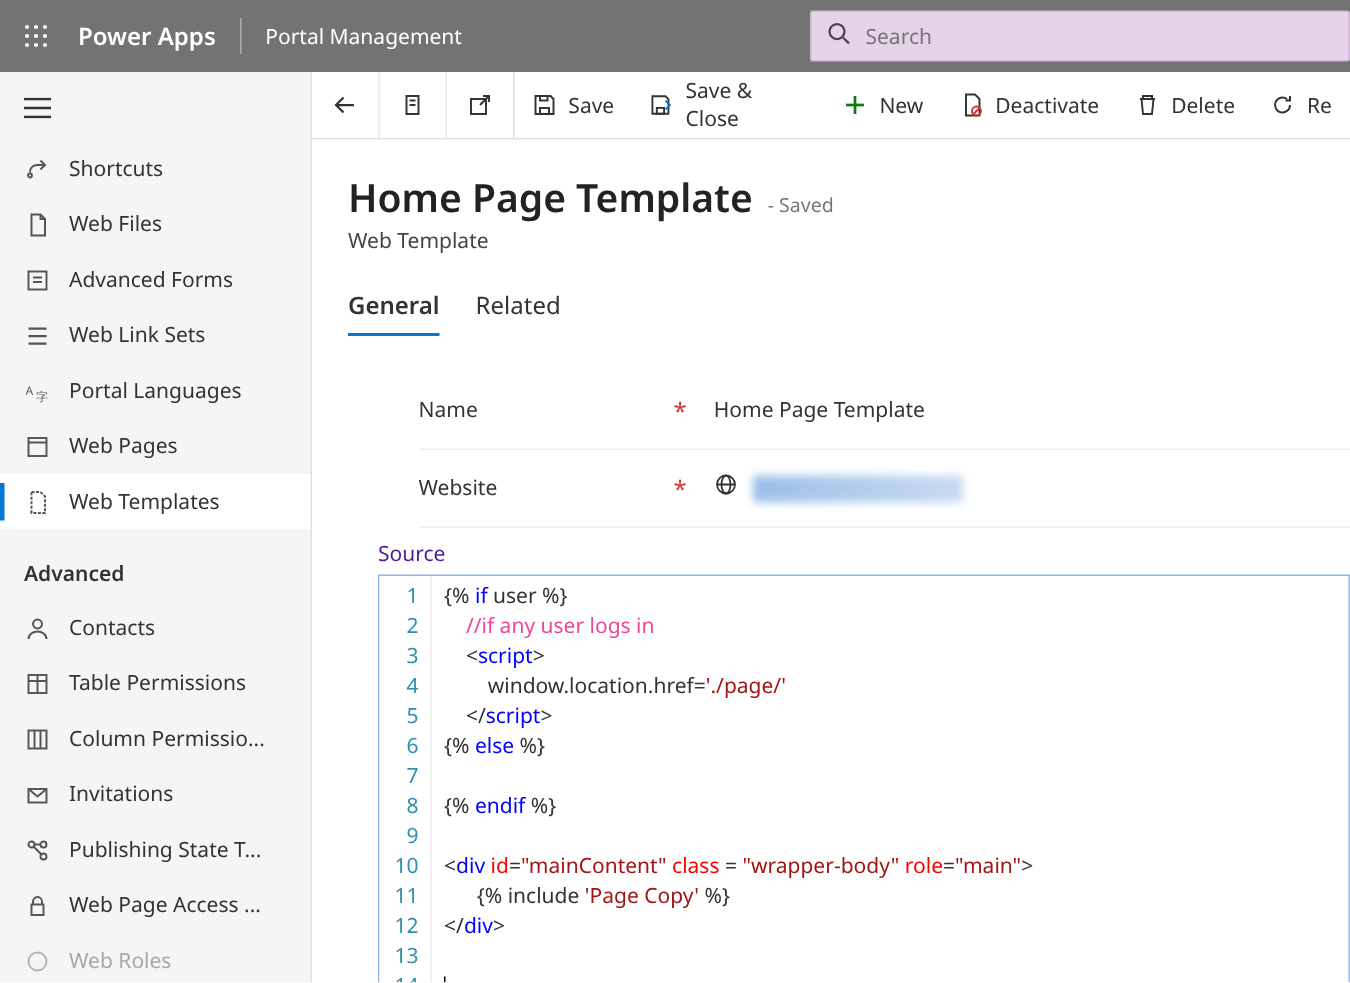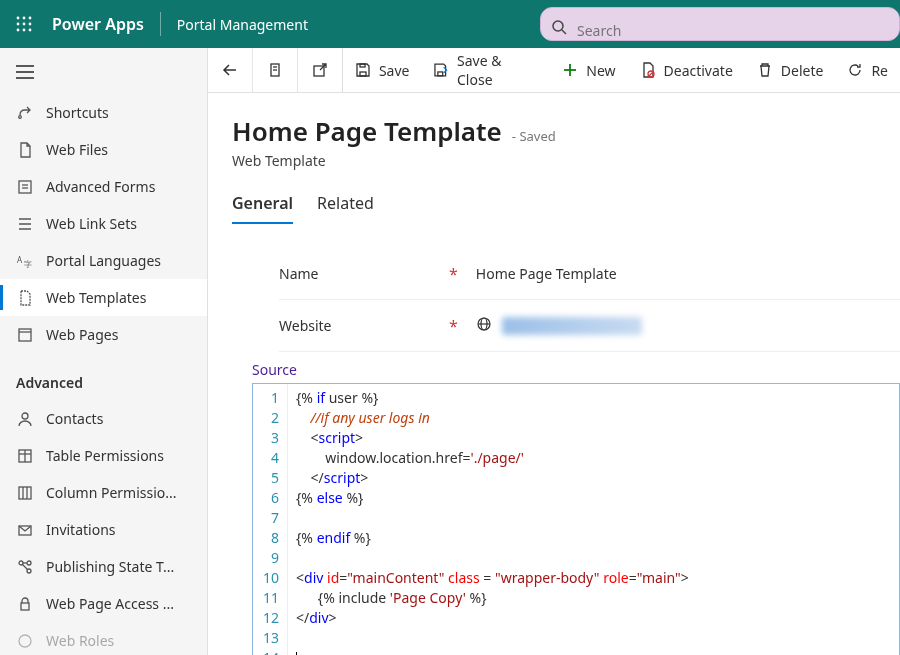--- a/index.html
+++ b/index.html
@@ -1,25 +1,25 @@
 <!DOCTYPE html>
 <html><head>
   <meta charset="utf-8">
   <style>
     * { box-sizing: border-box; margin: 0; padding: 0; font-family: "Segoe UI", system-ui, sans-serif; }
     body { width: 900px; height: 655px; overflow: hidden; background: #fff; }
 
     
-    .header { height: 48px; background: #0f766e; display: flex; align-items: center; color: #fff; padding: 0 0 0 0; }
+    .header { height: 48px; background: #737373; display: flex; align-items: center; color: #fff; padding: 0 0 0 0; }
     .waffle { width: 48px; height: 48px; display: flex; align-items: center; justify-content: center; }
     .waffle svg { width: 16px; height: 16px; }
     .brand { font-size: 16px; font-weight: 600; padding: 0 16px 0 4px; }
     .vdiv { width: 1px; height: 24px; background: rgba(255,255,255,0.4); }
     .subtitle { padding: 0 16px; font-size: 14px; color: #fff; }
-    .search-wrap { margin-left: auto; margin-right: 0; width: 360px; height: 34px; background: #e6d3ea; border: 1px solid #d0b6d6; border-radius: 12px; display: flex; align-items: flex-end; padding: 0 10px; }
+    .search-wrap { margin-left: auto; margin-right: 0; width: 360px; height: 34px; background: #e6d3ea; border: 1px solid #d0b6d6; border-radius: 2px; display: flex; align-items: center; padding: 0 10px; }
     .search-wrap svg { width: 16px; height: 16px; color: #555; flex-shrink: 0; }
     .search-wrap input { border: none; background: transparent; margin-left: 10px; font-size: 14px; color: #333; width: 100%; outline: none; }
 
     
     .shell { display: flex; height: calc(100% - 48px); }
 
     
     .nav { width: 208px; background: #f5f5f5; border-right: 1px solid #e0e0e0; display: flex; flex-direction: column; }
     .nav-hamburger { padding: 14px 16px 10px; }
     .nav-hamburger svg { width: 18px; height: 14px; color: #333; }
@@ -64,21 +64,21 @@
 
     .source-label { font-size: 14px; color: #4c1d95; margin-top: 8px; }
     .code-box { border: 1px solid #8fb6e4; border-top: 1px solid #8fb6e4; margin-top: 4px; background: #fff; font-family: Consolas, monospace; font-size: 14px; line-height: 20px; display: flex; }
     .gutter { background: #fff; color: #2b91af; text-align: right; padding: 4px 8px 4px 10px; user-select: none; border-right: 1px solid #eee; }
     .gutter div { height: 20px; }
     .code { padding: 4px 8px; white-space: pre; color: #333; }
     .code .kw { color: #0000ff; }
     .code .str { color: #a31515; }
     .code .attr { color: #ff0000; }
     .code .lq { color: #333; }
-    .code .cmt { color: #c2410c; font-style: italic; }
+    .code .cmt { color: #ec4899; }
     .cursor { display: inline-block; width: 1px; height: 15px; background: #000; vertical-align: middle; }
   </style>
 </head>
 <body>
 
 <div class="header">
   <div class="waffle">
     <svg viewBox="0 0 16 16" fill="#fff">
         <circle cx="2" cy="2" r="1.4"></circle>
         <circle cx="8" cy="2" r="1.4"></circle>
@@ -153,36 +153,36 @@
       </div>
       <div class="nav-item">
         <span class="nav-icon">
             <svg viewBox="0 0 16 16" fill="none" stroke="currentColor" stroke-width="1.2">
               <text x="0" y="10" font-size="8" fill="currentColor" stroke="none">A</text>
               <text x="7" y="14" font-size="8" fill="currentColor" stroke="none">字</text>
             </svg>
           </span>
         <span class="nav-label">Portal Languages</span>
       </div>
-      <div class="nav-item active">
-        <span class="nav-icon">
-            <svg viewBox="0 0 16 16" fill="none" stroke="currentColor" stroke-width="1.3">
-              <path d="M4 1h6l3 3v11H4z" stroke-dasharray="2 1"></path>
-            </svg>
-          </span>
-        <span class="nav-label">Web Templates</span>
-      </div>
       <div class="nav-item">
         <span class="nav-icon">
             <svg viewBox="0 0 16 16" fill="none" stroke="currentColor" stroke-width="1.3">
               <rect x="2" y="2" width="12" height="12"></rect>
               <line x1="2" y1="5" x2="14" y2="5"></line>
             </svg>
           </span>
         <span class="nav-label">Web Pages</span>
+      </div>
+      <div class="nav-item active">
+        <span class="nav-icon">
+            <svg viewBox="0 0 16 16" fill="none" stroke="currentColor" stroke-width="1.3">
+              <path d="M4 1h6l3 3v11H4z" stroke-dasharray="2 1"></path>
+            </svg>
+          </span>
+        <span class="nav-label">Web Templates</span>
       </div>
     </div>
 
     <div class="nav-group-title">Advanced</div>
     <div class="nav-list">
       <div class="nav-item">
         <span class="nav-icon">
             <svg viewBox="0 0 16 16" fill="none" stroke="currentColor" stroke-width="1.3">
               <circle cx="8" cy="5" r="3"></circle>
               <path d="M2 15c0-3 3-5 6-5s6 2 6 5"></path>

